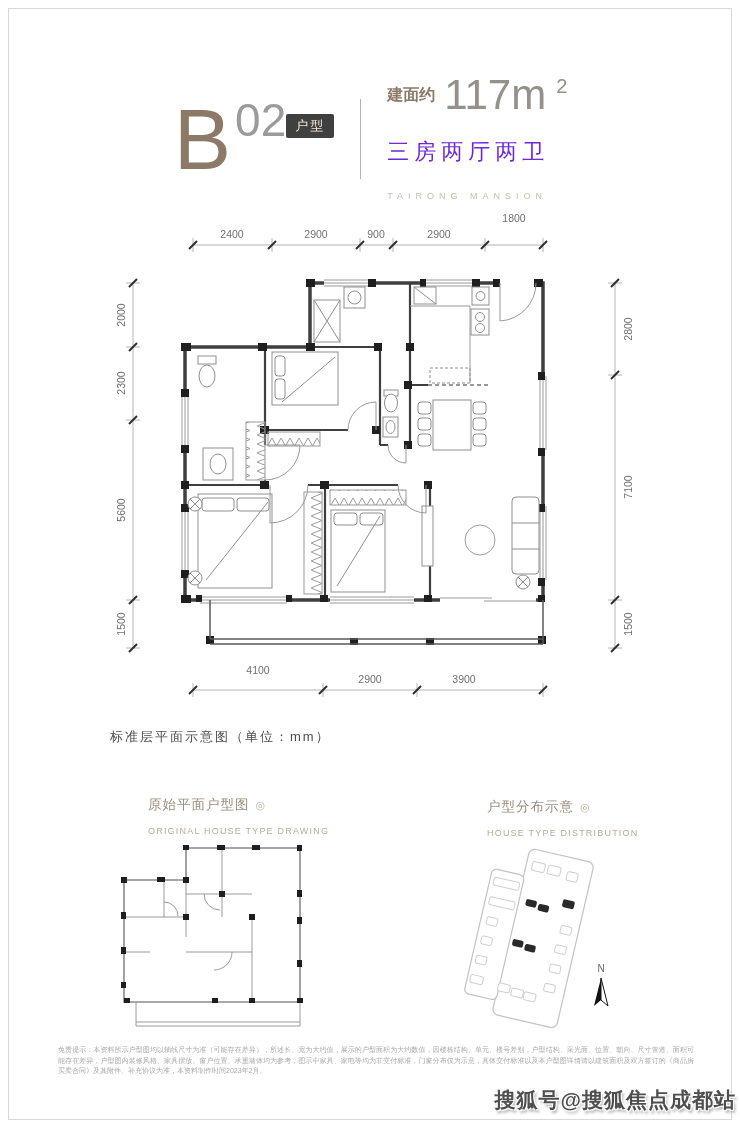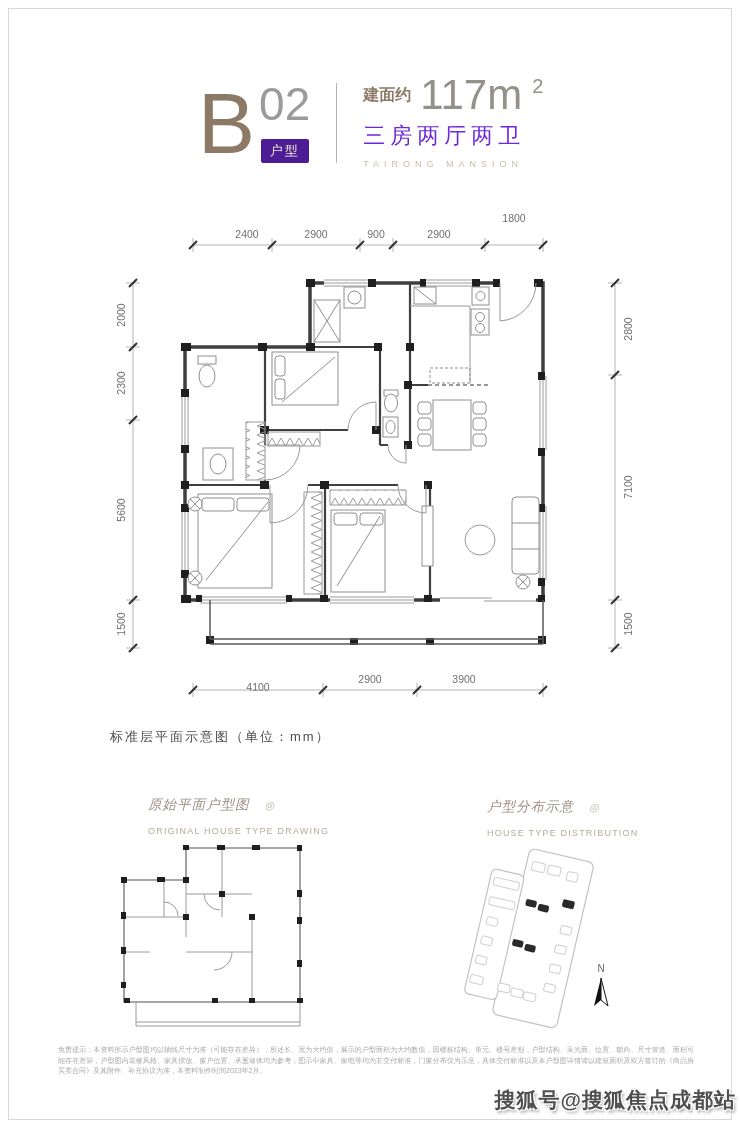--- a/index.html
+++ b/index.html
@@ -5,45 +5,45 @@
   html,body{margin:0;padding:0;background:#eee;}
   .page{position:relative;width:740px;height:1128px;background:#ffffff;
         font-family:"Liberation Sans",sans-serif;overflow:hidden;margin:0 auto;}
   .frame{position:absolute;inset:8px;border:1px solid #d8d8d8;pointer-events:none;}
 
   
   .header{position:absolute;top:76px;left:0;width:100%;display:flex;
           justify-content:center;align-items:center;gap:26px;}
   .b-block{display:flex;align-items:flex-start;}
   .b-letter{font-size:86px;line-height:82px;color:#8c7a66;}
-  .b-right{display:flex;flex-direction:column;align-items:center;margin-left:4px;}
+  .b-right{display:flex;flex-direction:row;align-items:center;margin-left:4px;}
   .b-num{font-size:46px;line-height:44px;color:#9b9b99;}
-  .b-badge{margin-top:13px;background:#4c1d95;color:#f3e9d2;font-size:13px;
+  .b-badge{margin-top:13px;background:#404040;color:#f3e9d2;font-size:13px;
            padding:3px 9px;border-radius:2px;letter-spacing:2px;}
   .h-divider{width:1px;height:80px;background:#b3b3b3;}
-  .h-right{display:flex;flex-direction:column;}
+  .h-right{display:flex;flex-direction:column;gap:16px;}
   .area-row{display:flex;align-items:flex-end;gap:9px;}
   .area-prefix{font-size:16px;color:#8c7a66;font-weight:bold;padding-bottom:8px;}
   .area-val{font-size:42px;line-height:38px;color:#94908a;}
   .area-sup{font-size:20px;color:#94908a;position:relative;top:-16px;left:1px;}
   .layout-desc{font-size:22px;color:#6d28d9;letter-spacing:5px;margin-top:7px;}
   .brand-en{font-size:9px;color:#c9bda6;letter-spacing:5px;margin-top:8px;}
 
   
   .plan-wrap{position:absolute;left:110px;top:210px;width:520px;height:545px;}
   .plan-svg{position:absolute;left:0;top:0;}
   .dim{position:absolute;font-size:10.5px;color:#6f6f6f;white-space:nowrap;
        transform:translate(-50%,-50%);}
   .dim-v{transform:translate(-50%,-50%) rotate(-90deg);}
   .plan-caption{position:absolute;top:518px;left:0;width:100%;
                 font-size:13px;color:#4c4c4c;letter-spacing:2px;}
 
   
   .sec{position:absolute;}
-  .sec-title-row{display:flex;align-items:center;gap:15px;font-style:italic;}
+  .sec-title-row{display:flex;align-items:center;gap:6px;}
   .sec-title-cn{font-size:13.5px;color:#9a8e7e;letter-spacing:1px;}
   .sec-icon{font-size:11px;color:#b9b0a0;}
   .sec-title-en{font-size:9px;color:#b5ab97;letter-spacing:1.2px;margin-top:12px;}
   .orig-svg{position:absolute;left:112px;top:842px;}
   .dist-svg{position:absolute;left:450px;top:838px;}
   .north-label{position:absolute;left:601px;top:963px;font-size:10px;color:#666;
                transform:translate(-50%,0);}
 
   .disclaimer{position:absolute;left:58px;top:1045px;width:636px;font-size:7px;
               line-height:10.5px;color:#a9a9a9;text-align:justify;}
@@ -289,33 +289,33 @@
       <g stroke="#999" stroke-width="1" fill="none">
         <path d="M390,73 V111 M426,73 A38,38 0 0 1 390,111"></path>
         <path d="M266,220 V192 M238,220 A28,28 0 0 1 266,192"></path>
         <path d="M160,275 V313 M198,275 A38,38 0 0 1 160,313"></path>
         <path d="M155,235 H190 M190,235 A35,35 0 0 1 155,270"></path>
         <path d="M316,275 V303 M288,275 A28,28 0 0 0 316,303"></path>
         <path d="M296,235 V253 M278,235 A18,18 0 0 0 296,253"></path>
       </g>
     </svg>
 
-    <span class="dim" style="left:137px;top:24px">2400</span>
+    <span class="dim" style="left:122px;top:24px">2400</span>
     <span class="dim" style="left:206px;top:24px">2900</span>
     <span class="dim" style="left:266px;top:24px">900</span>
     <span class="dim" style="left:329px;top:24px">2900</span>
     <span class="dim" style="left:404px;top:8px">1800</span>
     <span class="dim dim-v" style="left:11px;top:105px">2000</span>
     <span class="dim dim-v" style="left:11px;top:173px">2300</span>
     <span class="dim dim-v" style="left:11px;top:300px">5600</span>
     <span class="dim dim-v" style="left:11px;top:414px">1500</span>
     <span class="dim dim-v" style="left:518px;top:119px">2800</span>
     <span class="dim dim-v" style="left:518px;top:277px">7100</span>
     <span class="dim dim-v" style="left:518px;top:414px">1500</span>
-    <span class="dim" style="left:148px;top:477px">4100</span>
+    <span class="dim" style="left:148px;top:460px">4100</span>
     <span class="dim" style="left:260px;top:469px">2900</span>
     <span class="dim" style="left:354px;top:469px">3900</span>
 
     <div class="plan-caption">标准层平面示意图（单位：mm）</div>
   </div>
 
   <div class="sec" style="left:148px;top:796px">
     <div class="sec-title-row">
       <span class="sec-title-cn">原始平面户型图</span>
       <span class="sec-icon">◎</span>

